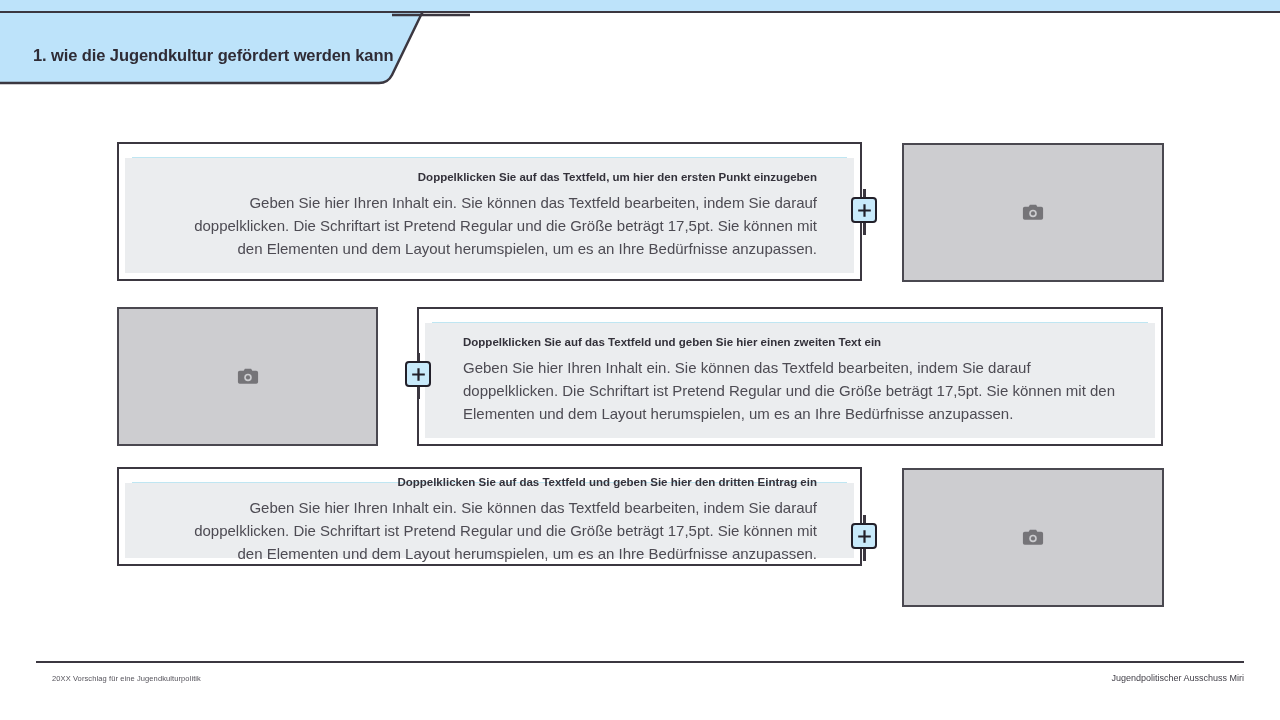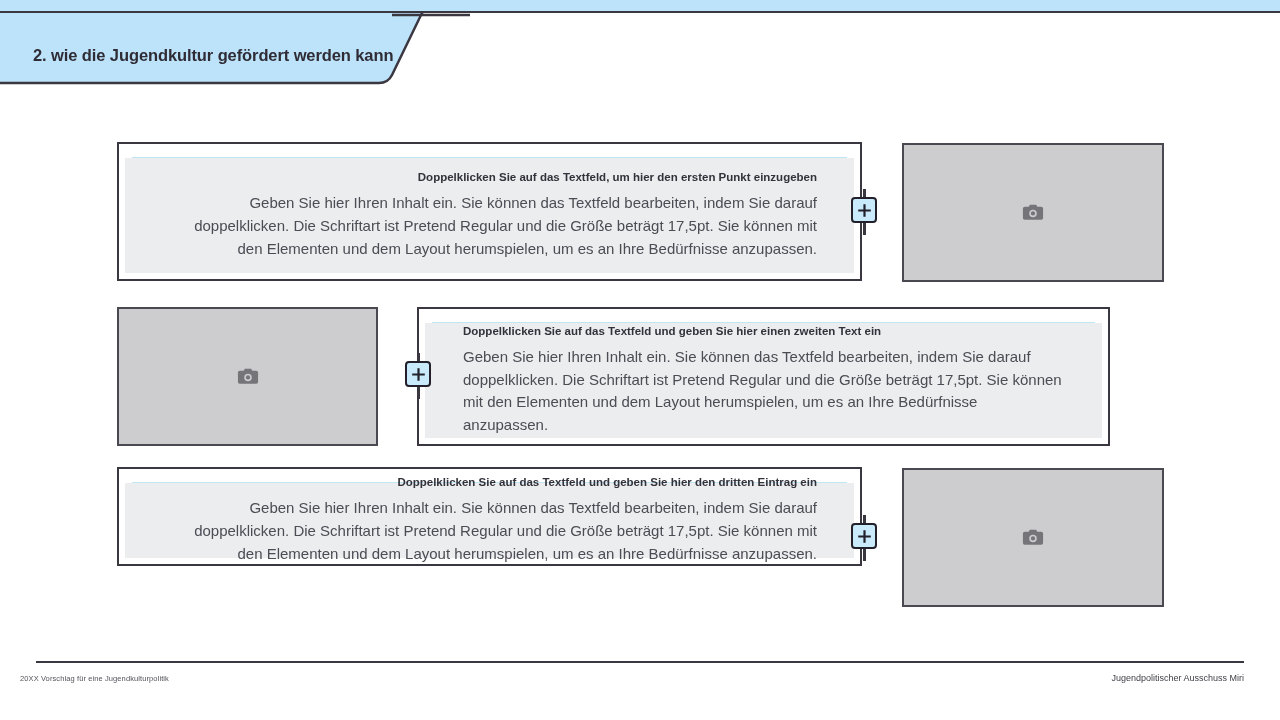--- a/index.html
+++ b/index.html
@@ -100,21 +100,21 @@
     color: #4d4b53;
     line-height: 1.52;
   }
   .align-right  { text-align: right; }
   .align-left   { text-align: left; }
 
   
   #card-1 { left: 117px; top: 51px; width: 745px; height: 139px; }
   #card-1 .card-inner { padding: 0 37px 0 40px; }
   
-  #card-2 { left: 417px; top: 216px; width: 693px; height: 139px; }
+  #card-2 { left: 417px; top: 216px; width: 746px; height: 139px; }
   #card-2 .card-inner { padding: 0 38px 0 38px; }
   
   #card-3 { left: 117px; top: 376px; width: 745px; height: 99px; }
   #card-3 .card-inner { padding: 0 37px 0 40px; }
 
   
   .img-ph {
     position: absolute;
     box-sizing: border-box;
     border: 2px solid #4a4850;
@@ -165,21 +165,21 @@
   #footer-rule {
     position: absolute;
     left: 36px;
     top: 661px;
     width: 1208px;
     height: 2px;
     background: #3b3740;
   }
   #footer-left {
     position: absolute;
-    left: 20px;
+    left: 52px;
     top: 674px;
     font-size: 7.5px;
     color: #55535b;
     letter-spacing: 0.1px;
   }
   #footer-right {
     position: absolute;
     right: 36px;
     top: 673px;
     font-size: 9px;
@@ -190,21 +190,21 @@
 </head>
 <body>
 
 <div id="top-band"></div>
 
 <div id="header">
   <svg id="header-shape" viewBox="0 0 470 78" preserveAspectRatio="none">
     <path d="M -4 -4 L 420 -4 L 420 -4 Q 425 -4 421 2 L 392 62 Q 388 70 379 70 L -4 70 Z" fill="#bde3fa" stroke="#3b3740" stroke-width="2.5"></path>
     <path d="M 392 2 L 470 2" stroke="#3b3740" stroke-width="2.5" fill="none"></path>
   </svg>
-  <div id="header-title">2. wie die Jugendkultur gefördert werden kann</div>
+  <div id="header-title">1. wie die Jugendkultur gefördert werden kann</div>
 </div>
 
 <div id="slide-body">
 
   <div class="card" id="card-1">
     <div class="card-accent"></div>
     <div class="card-inner align-right">
       <div class="card-title">Doppelklicken Sie auf das Textfeld, um hier den ersten Punkt einzugeben</div>
       <div class="card-text">Geben Sie hier Ihren Inhalt ein. Sie können das Textfeld bearbeiten, indem Sie darauf doppelklicken. Die Schriftart ist Pretend Regular und die Größe beträgt 17,5pt. Sie können mit den Elementen und dem Layout herumspielen, um es an Ihre Bedürfnisse anzupassen.</div>
     </div>

